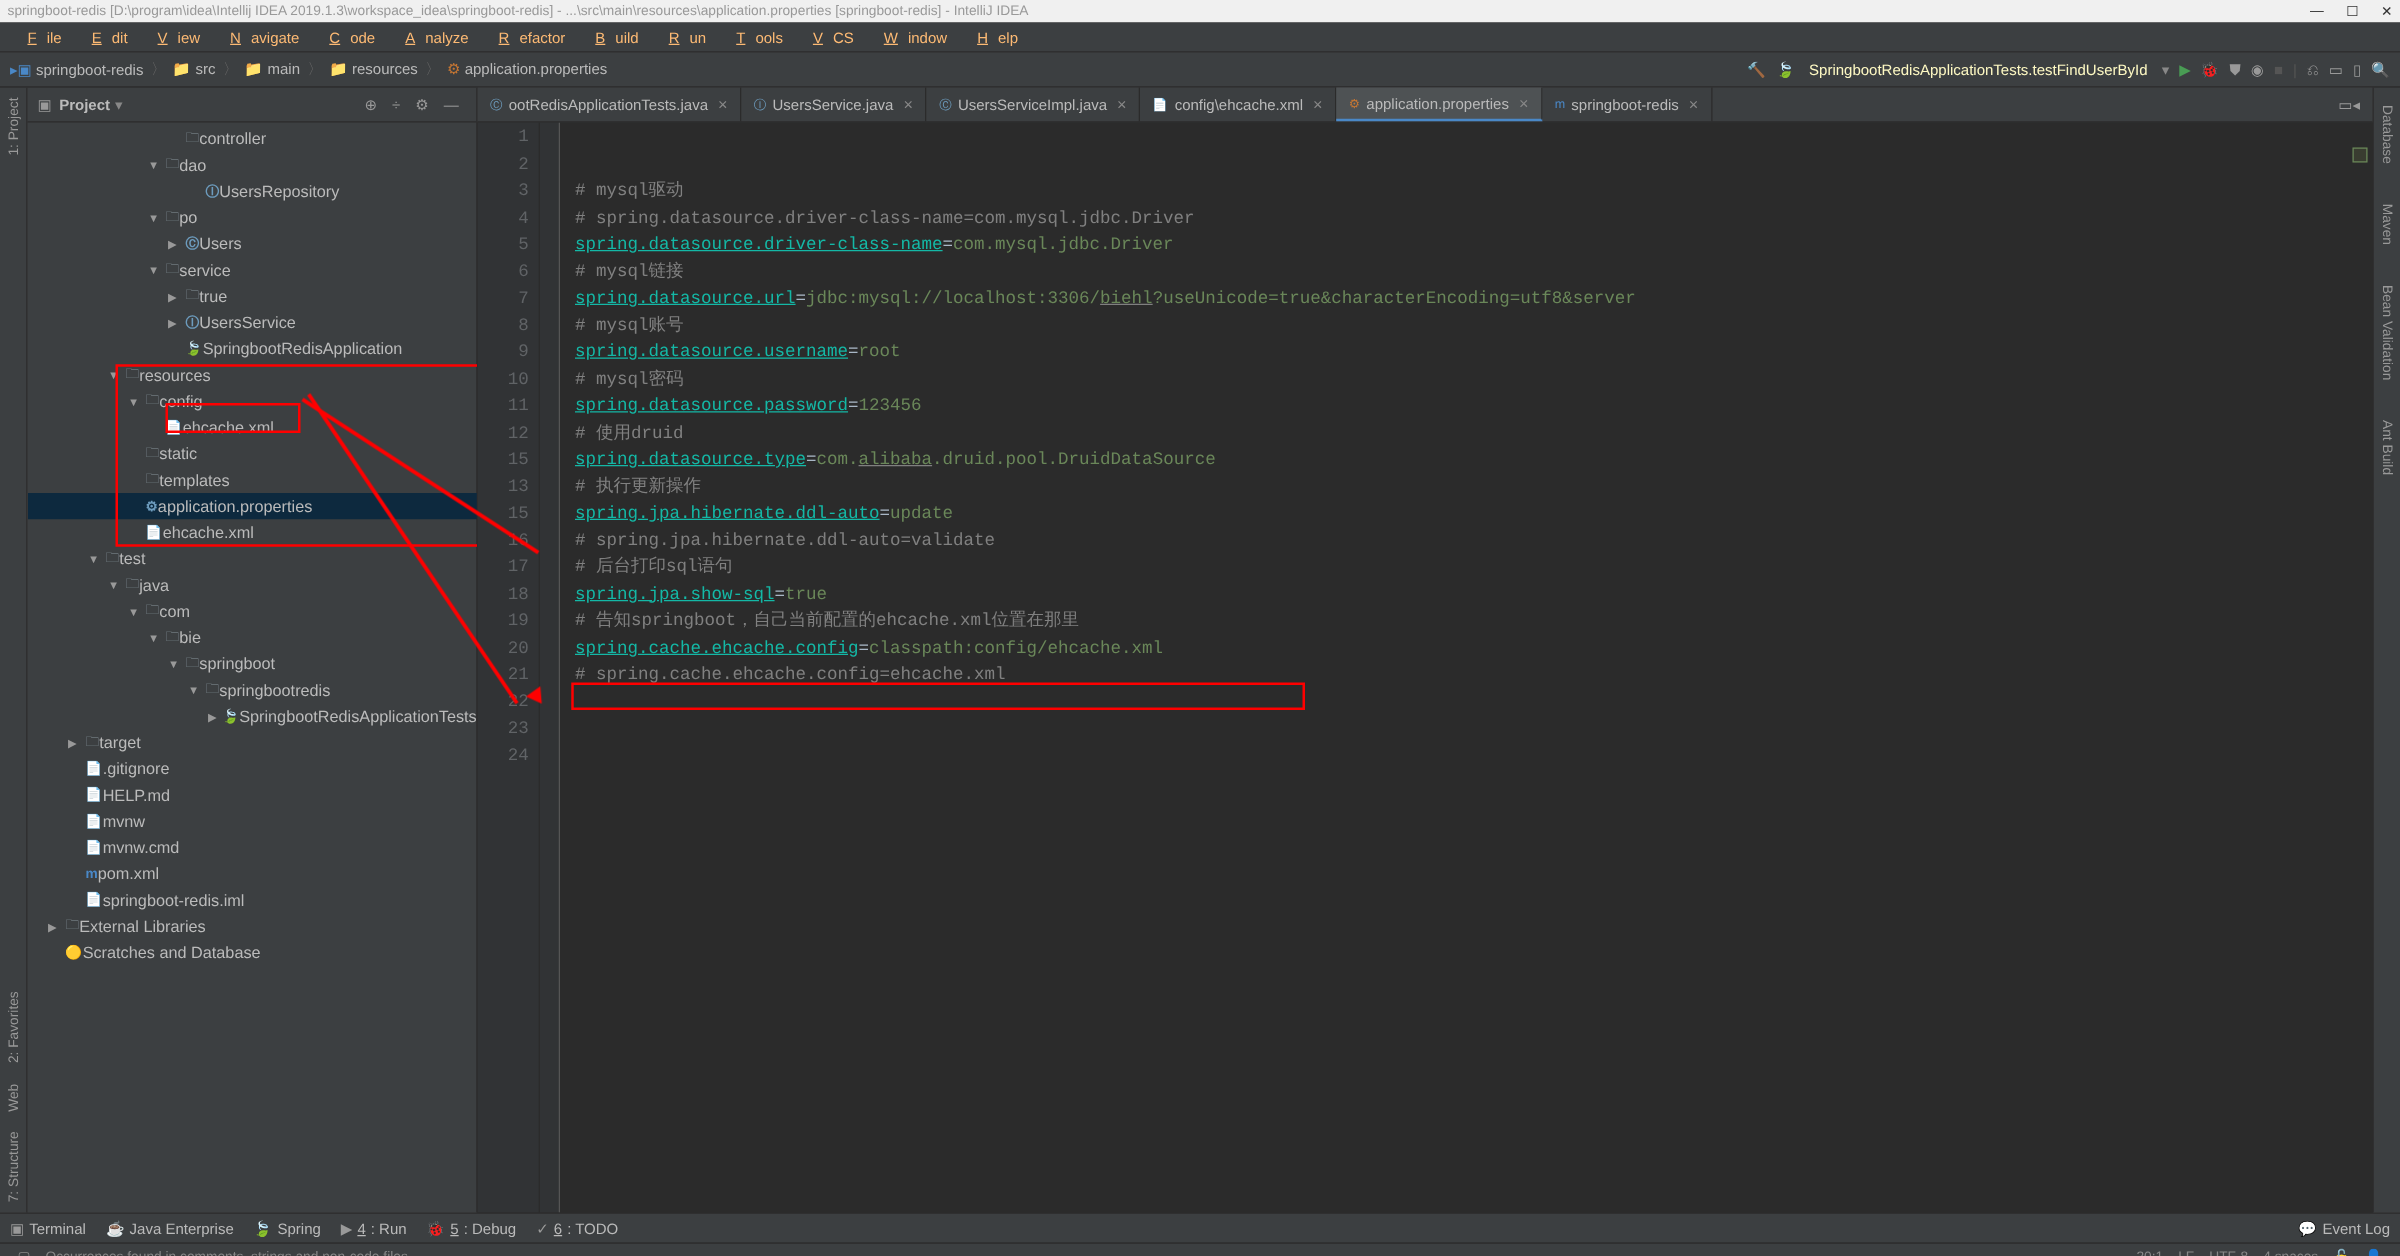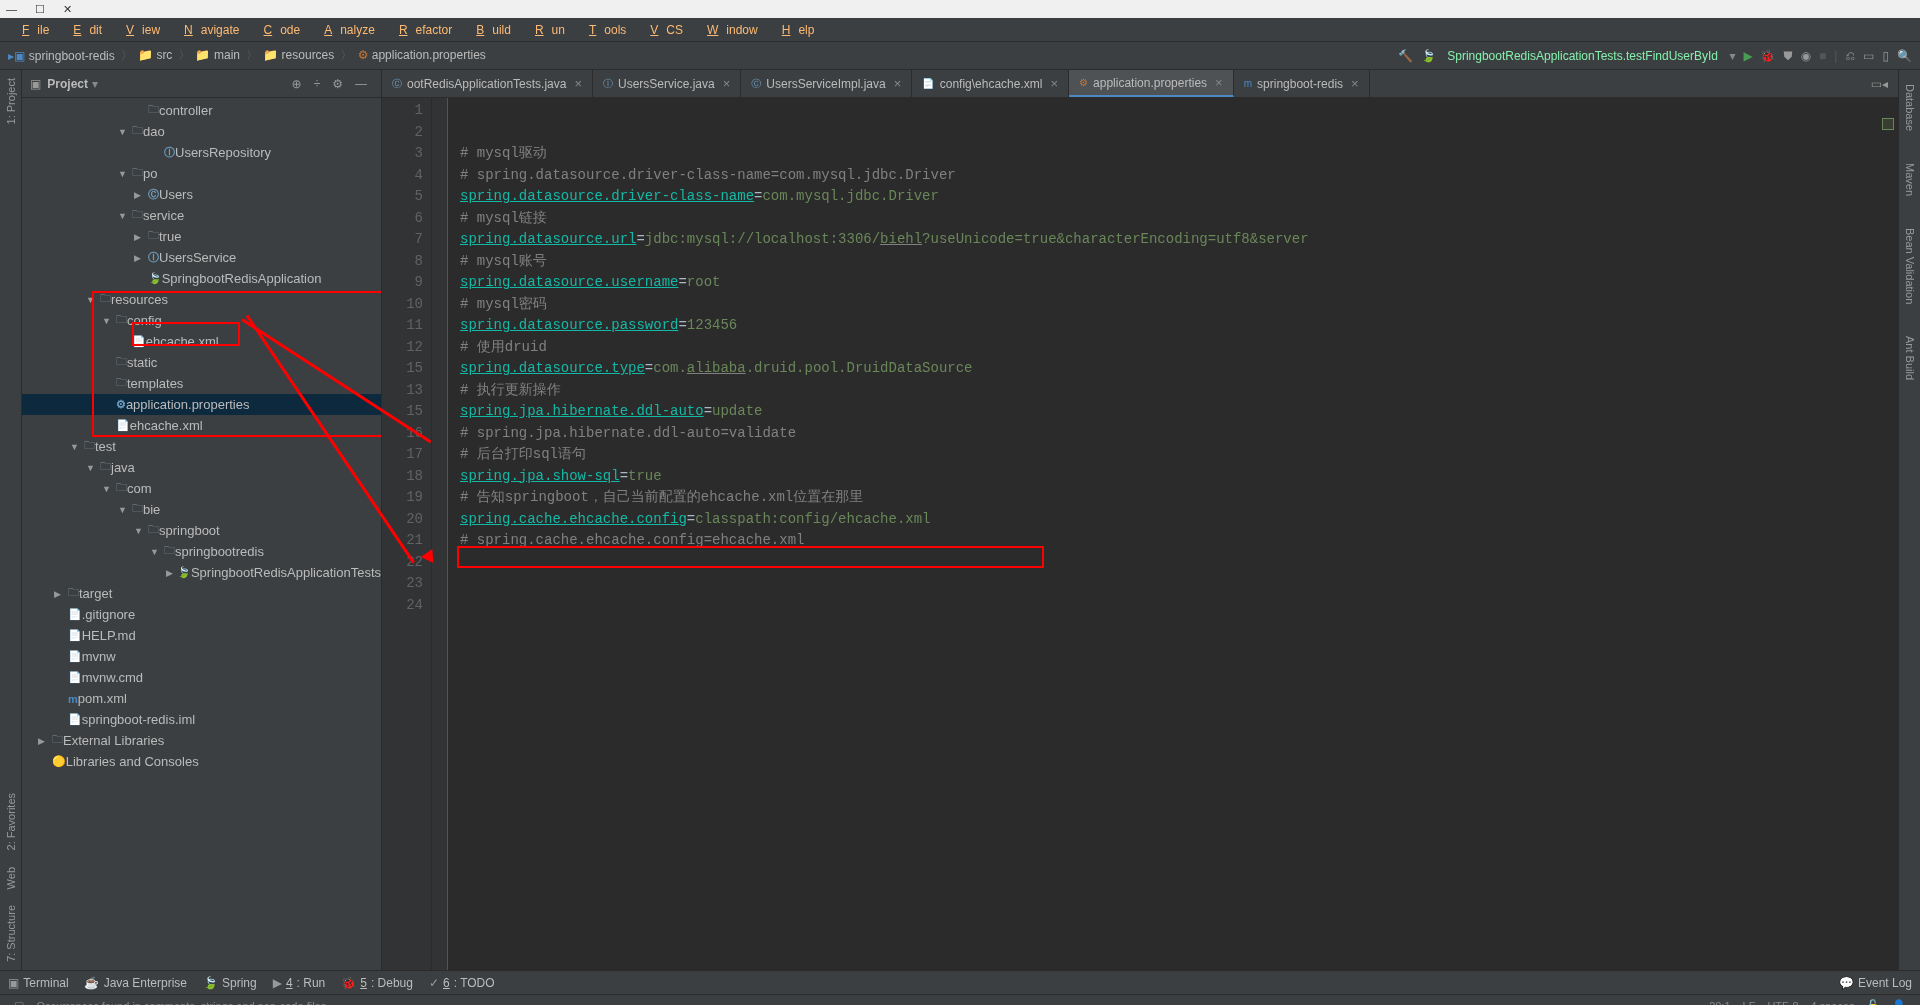--- a/index.html
+++ b/index.html
@@ -14,21 +14,21 @@
     .menu-bar { height: 24px; background: #3c3f41; display: flex; align-items: center; padding: 0 6px; border-bottom: 1px solid #2b2b2b; }
     .menu-bar span { padding: 0 8px; color: #fdba74; cursor: pointer; }
     .menu-bar .mnem { text-decoration: underline; }
     
     
     .nav-bar { height: 28px; background: #3c3f41; display: flex; align-items: center; padding: 0 8px; border-bottom: 1px solid #2b2b2b; position: relative; }
     .breadcrumb { display: flex; align-items: center; gap: 4px; color: #bbbbbb; }
     .breadcrumb .sep { color: #666; margin: 0 2px; }
     .nav-right { position: absolute; right: 8px; display: flex; align-items: center; gap: 8px; }
     .nav-right .hammer { color: #999; }
-    .run-config { color: #86efac; padding: 0 8px; }
+    .run-config { color: #fef9c3; padding: 0 8px; }
     
     
     .main { display: flex; height: 900px; }
     .left-gutter, .right-gutter { width: 22px; background: #3c3f41; writing-mode: vertical-rl; display: flex; align-items: center; color: #999; font-size: 11px; }
     .left-gutter { border-right: 1px solid #2b2b2b; }
     .right-gutter { border-left: 1px solid #2b2b2b; writing-mode: vertical-lr; text-align: center; padding-top: 8px; gap: 20px; }
     .left-gutter .gitem { transform: rotate(180deg); padding: 8px 0; }
     .left-gutter .spacer { flex: 1; }
     
     
@@ -77,20 +77,21 @@
     .status-bar span { margin: 0 6px; }
     
     .lock-icon { font-size: 11px; color: #999; }
     .play-icon { color: #499c54; }
     .bug-icon { color: #499c54; }
   </style>
 </head>
 <body>
 
 <div class="title-bar">
+  <span>springboot-redis [D:\program\idea\Intellij IDEA 2019.1.3\workspace_idea\springboot-redis] - ...\src\main\resources\application.properties [springboot-redis] - IntelliJ IDEA</span>
   <div class="win-controls">
     <span>—</span>
     <span>☐</span>
     <span>✕</span>
   </div>
 </div>
 
 <div class="menu-bar" id="menu-bar">
     <span><span class="mnem">F</span>ile</span>
     <span><span class="mnem">E</span>dit</span>
@@ -307,21 +308,21 @@
           <span>springboot-redis.iml</span>
         </div>
         <div class="tree-row" style="padding-left: 16px;">
           <span class="arrow">▶</span>
           <span style="color:#87939a;font-size:11px">🗀</span> 
           <span>External Libraries</span>
         </div>
         <div class="tree-row" style="padding-left: 16px;">
           <span class="arrow"></span>
           <span style="color:#6d9cbe;font-weight:bold;font-size:11px">🟡</span> 
-          <span>Libraries and Consoles</span>
+          <span>Scratches and Database</span>
         </div>
         <div class="hl-box" style="left:70px; top:193px; width:306px; height:146px"></div>
       <div class="hl-box" style="left:110px; top:224px; width:108px; height:24px"></div>
     </div>
   </div>
 
   <div class="editor-area">
     <div class="tabs" id="tabs">
         <div class="tab">
           <span class="ticon" style="color:#6d9cbe">Ⓒ</span>

